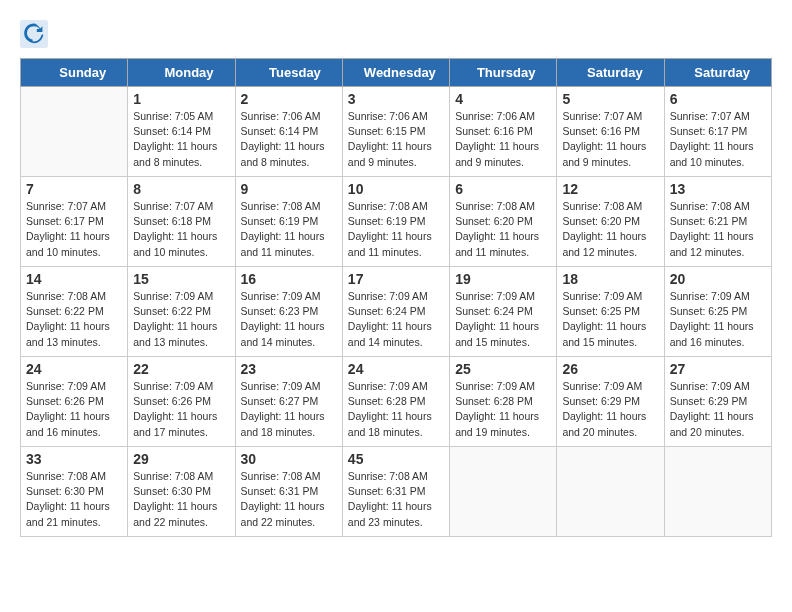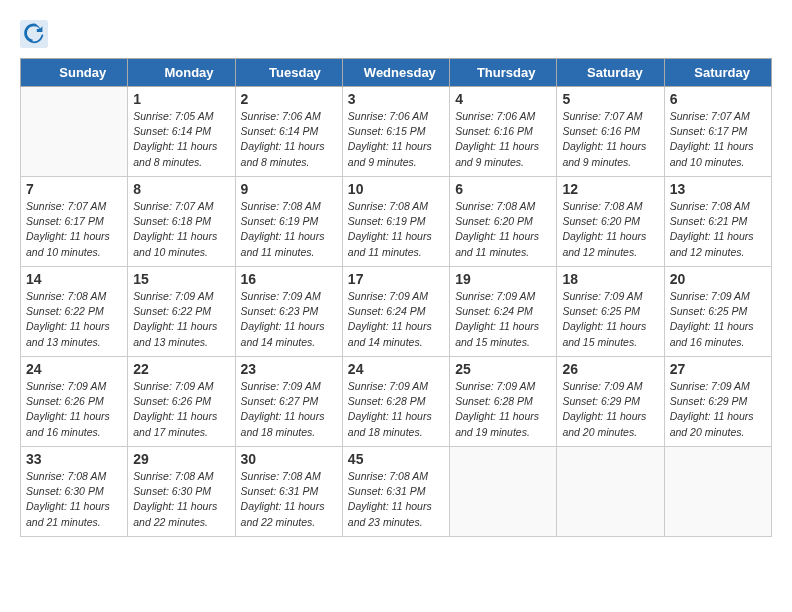--- a/index.html
+++ b/index.html
@@ -77,21 +77,20 @@
       font-size: 14px;
       font-weight: bold;
       color: #333;
       display: block;
       margin-bottom: 2px;
     }
     .day-info {
       font-size: 10.5px;
       line-height: 1.45;
       color: #333;
-      font-style: italic;
     }
   </style>
 </head>
 <body>
 
 <div class="header">
   <div class="logo">
     <svg class="logo-icon" viewBox="0 0 40 40">
       <rect x="0" y="0" width="40" height="40" rx="4" fill="#1a6eb5" opacity="0.15"></rect>
       <path d="M20 5 C12 5, 6 11, 6 19 C6 26 11 31 18 32 L18 28 C13 27 10 23 10 19 C10 13 14 9 20 9 C23 9 26 10 28 13 L24 13 L24 17 L32 17 L32 9 L29 12 C26 8 23 5 20 5 Z" fill="#1a6eb5"></path>

